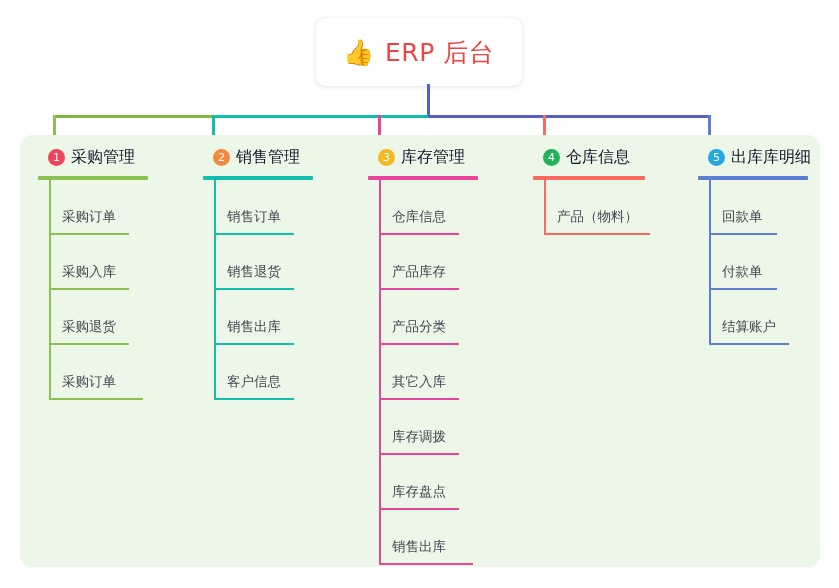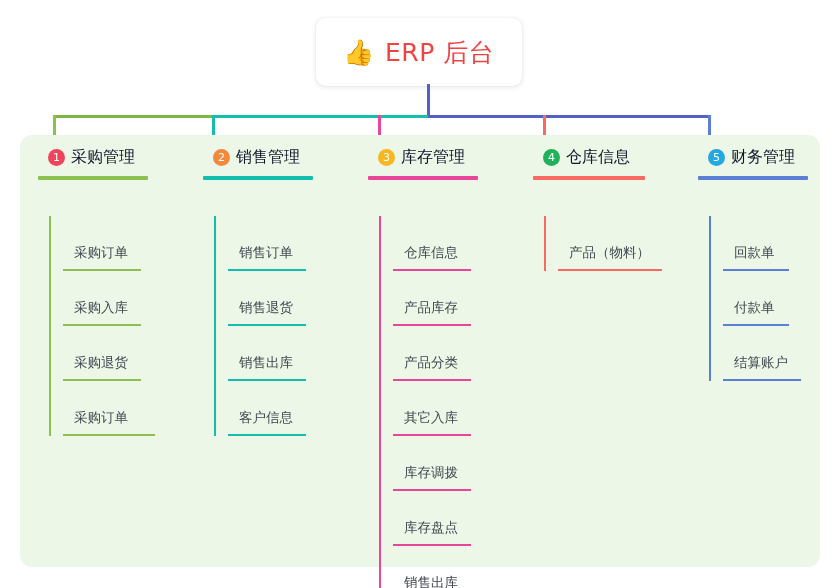--- a/index.html
+++ b/index.html
@@ -95,22 +95,21 @@
     font-family: "DejaVu Sans", "Liberation Sans", sans-serif;
   }
   .col-rule {
     height: 4px;
     margin-top: 6px;
     border-radius: 1px;
   }
   .col-body {
     position: relative;
     margin-left: 11px;
-    padding-left: 14px;
-    margin-top: 36px;
+    padding-left: 2px;
   }
   .spine {
     position: absolute;
     left: 0;
     top: 0;
     bottom: 0;
     width: 2px;
   }
   .leaf {
     height: 55px;
@@ -258,21 +257,21 @@
           <div class="spine" style="background: rgb(250, 106, 97);"></div>
           <div class="leaf">
             <span class="leaf-label">产品（物料）</span>
             <div class="leaf-rule" style="width: 104px; background: rgb(250, 106, 97);"></div>
           </div>
         </div>
       </div>
       <div class="column" style="left: 698px;">
         <div class="col-head">
           <span class="badge" style="background: rgb(36, 168, 224);">5</span>
-          <span class="col-title">财务管理</span>
+          <span class="col-title">出库库明细</span>
         </div>
         <div class="col-rule" style="width: 110px; background: rgb(90, 127, 212);"></div>
         <div class="col-body">
           <div class="spine" style="background: rgb(90, 127, 212);"></div>
           <div class="leaf">
             <span class="leaf-label">回款单</span>
             <div class="leaf-rule" style="width: 66px; background: rgb(90, 127, 212);"></div>
           </div>
           <div class="leaf">
             <span class="leaf-label">付款单</span>

